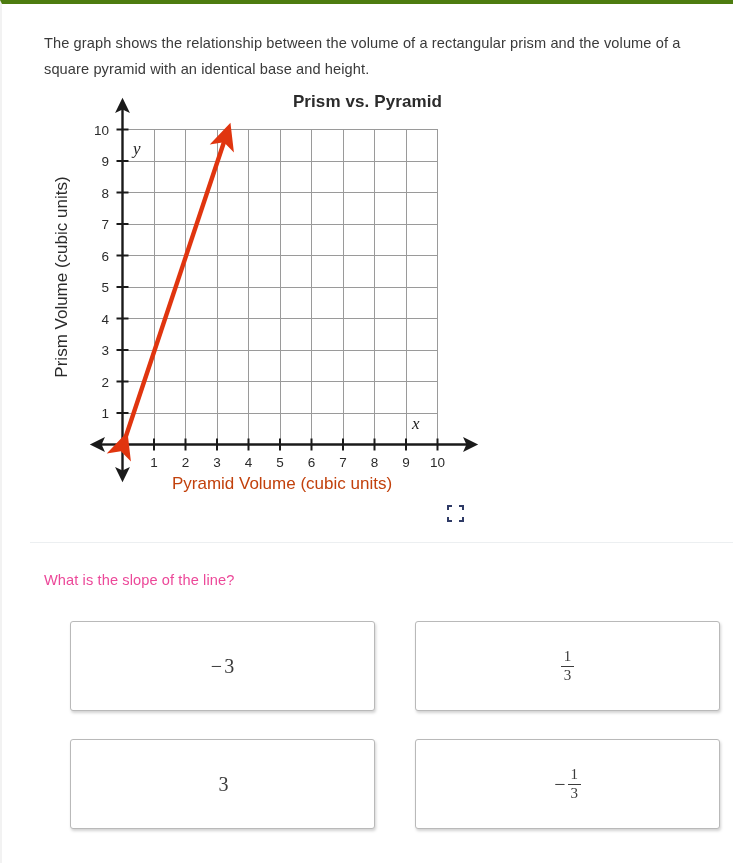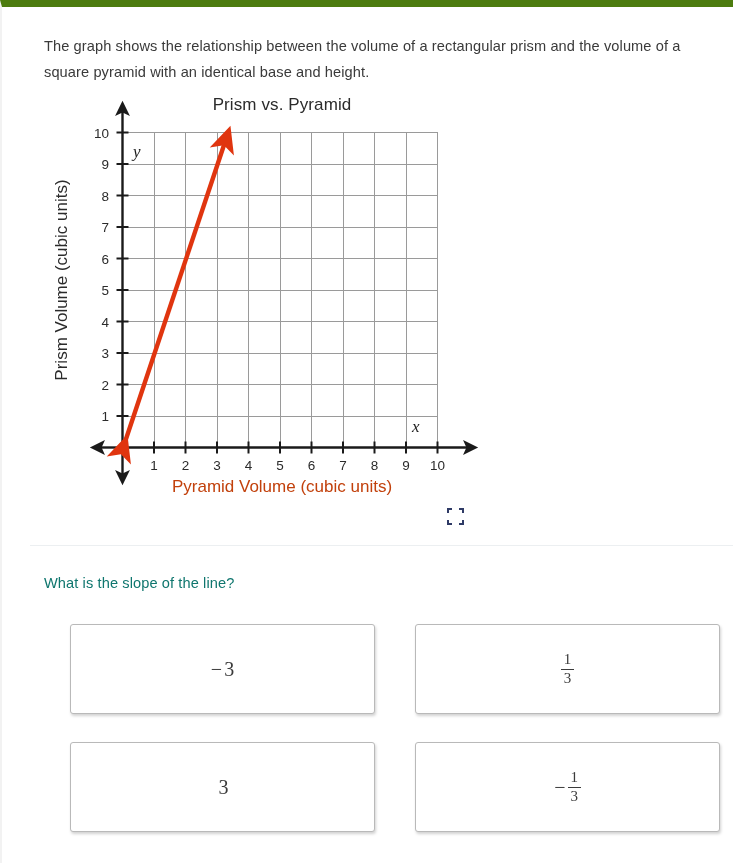--- a/index.html
+++ b/index.html
@@ -14,21 +14,21 @@
     color: #333333;
     overflow: hidden;
     position: relative;
   }
   .page {
     position: absolute;
     left: 0; top: 0;
     width: 733px;
     height: 863px;
     box-sizing: border-box;
-    border-top: 7px solid #4d7c0f;
+    border-top: 4px solid #4d7c0f;
     border-left: 2px solid #f2f2f2;
     background: #fff;
   }
 
   
   .prompt {
     position: absolute;
     left: 42px;
     top: 26px;
     width: 640px;
@@ -44,23 +44,23 @@
     left: 0px;
     top: 88px;
     width: 500px;
     height: 420px;
   }
   .chart-title {
     position: absolute;
     left: 120px;
     top: 0px;
     width: 320px;
-    text-align: center;
+    text-align: right;
     font-size: 17px;
-    font-weight: normal;
+    font-weight: bold;
     color: #2b2b2b;
     letter-spacing: .1px;
   }
   .ylabel {
     position: absolute;
     left: -60px;
     top: 175px;
     width: 240px;
     text-align: center;
     transform: rotate(-90deg);
@@ -114,21 +114,21 @@
     height: 1px;
     background: #eceff1;
   }
 
   
   .question {
     position: absolute;
     left: 42px;
     top: 568px;
     font-size: 14.6px;
-    color: #0f766e;
+    color: #ec4899;
     letter-spacing: .1px;
   }
 
   
   .options {
     position: absolute;
     left: 68px;
     top: 617px;
     width: 640px;
     display: grid;

